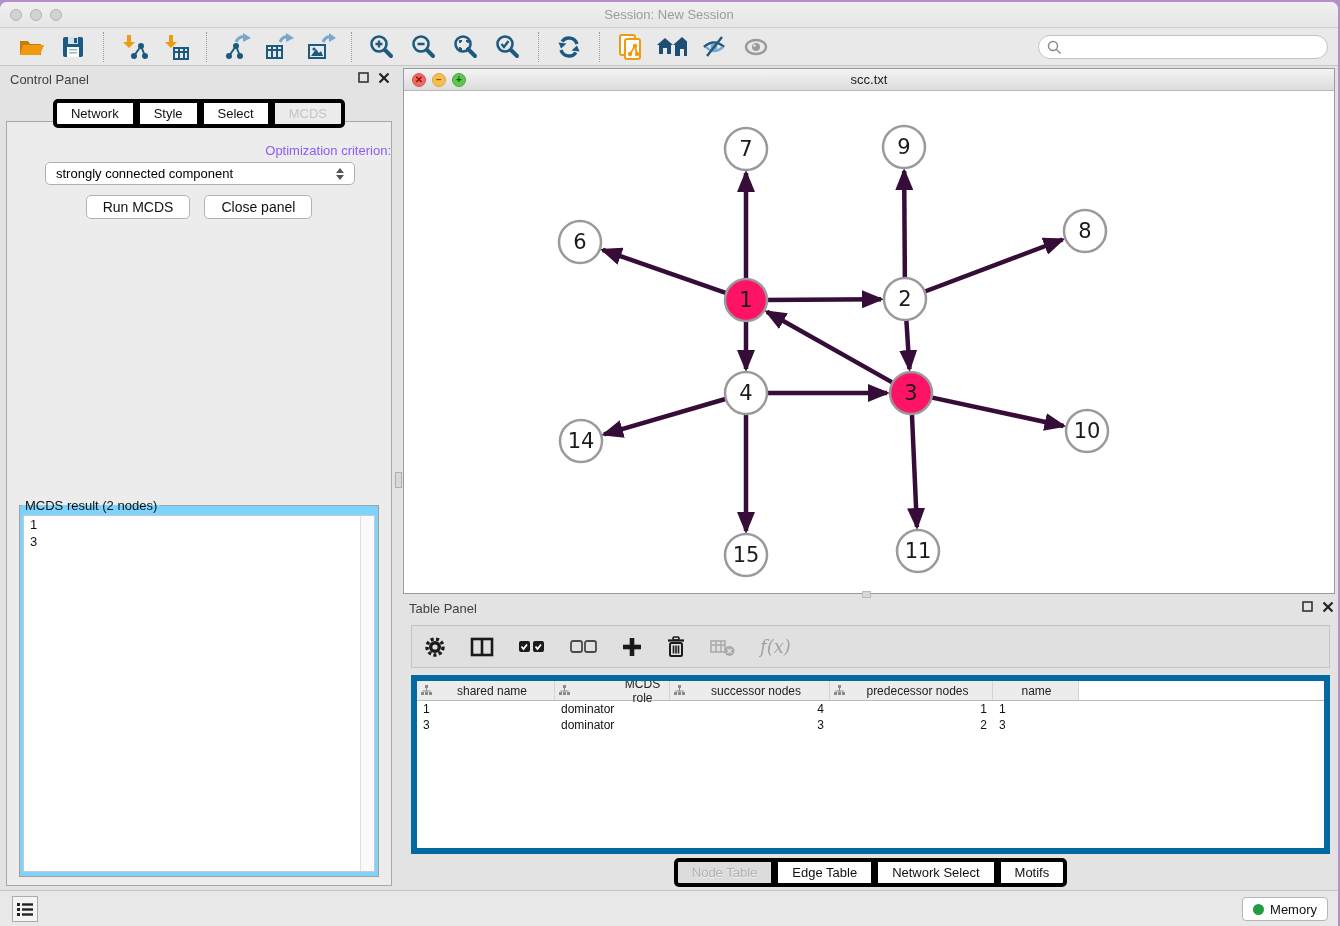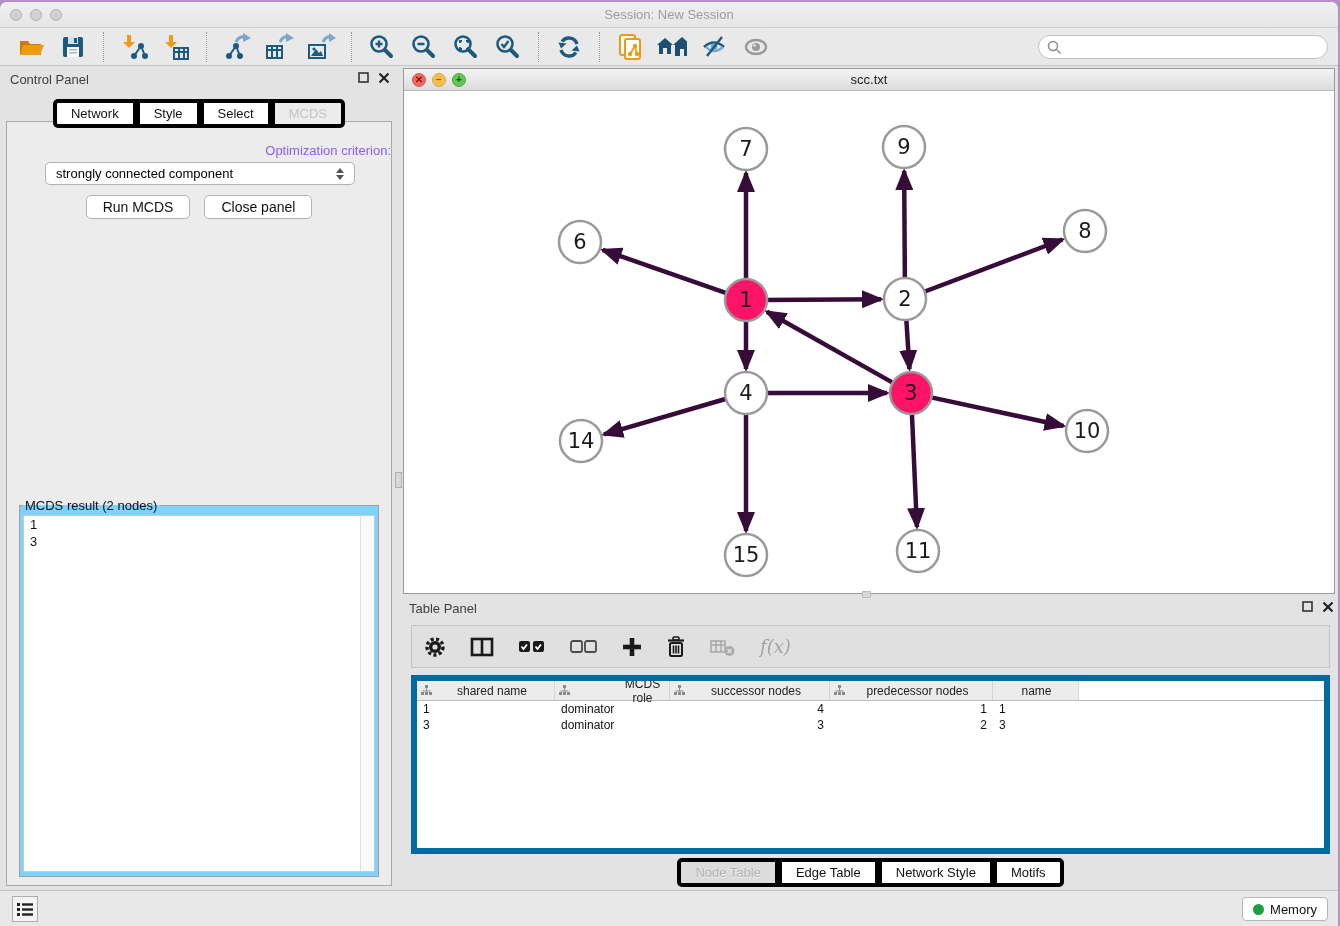--- a/index.html
+++ b/index.html
@@ -581,21 +581,21 @@
               <div class="tcell c1" style="text-align: left;">dominator</div>
               <div class="tcell c2 a-r" style="text-align: right;">3</div>
               <div class="tcell c3 a-r" style="text-align: right;">2</div>
               <div class="tcell c4" style="text-align: left;">3</div>
             </div>
           </div>
       </div>
       <div class="tp-tabs">
         <div class="seg active">Node Table</div>
         <div class="seg">Edge Table</div>
-        <div class="seg">Network Style</div>
+        <div class="seg">Network Select</div>
         <div class="seg">Motifs</div>
       </div>
     </div>
 
   </div>
 
   <div class="footer">
     <div class="footer-btn">
       <svg width="18" height="16">
         <rect x="1" y="2" width="3" height="3" fill="#222"></rect>

